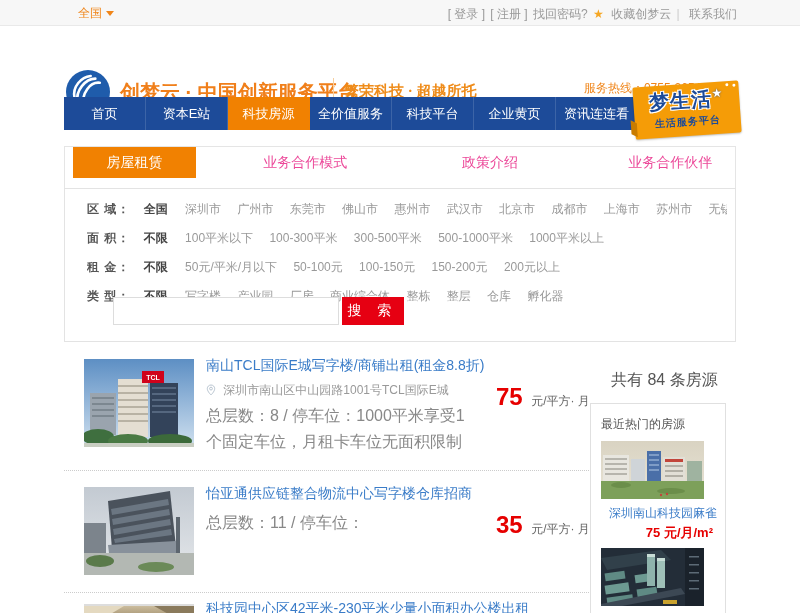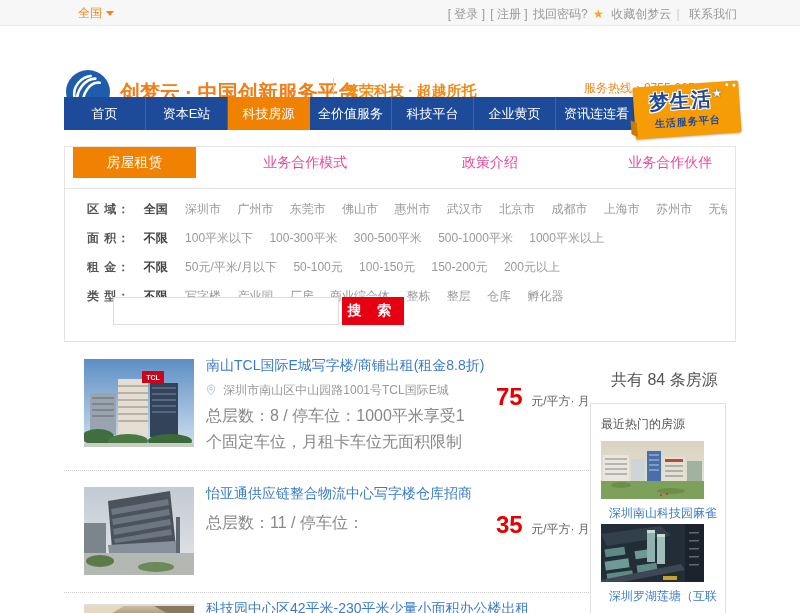--- a/index.html
+++ b/index.html
@@ -44,21 +44,21 @@
 
   
   .filterbox{position:absolute;left:64px;top:188px;width:672px;height:154px;border:1px solid #e3e3e3;box-sizing:border-box;background:#fff;font-size:12px;}
   .frow{position:absolute;left:22px;right:8px;white-space:nowrap;overflow:hidden;}
   .frow.r0{top:12px;} .frow.r1{top:41px;} .frow.r2{top:70px;} .frow.r3{top:99px;}
   .flabel{font-weight:bold;color:#555;margin-right:10px;letter-spacing:1px;}
   .fsel{font-weight:bold;color:#444;margin-right:14px;cursor:pointer;}
   .fopt{color:#999;margin-right:13px;cursor:pointer;}
   .searchrow{position:absolute;left:48px;top:108px;height:30px;}
   .searchinput{width:226px;height:28px;border:1px solid #ddd;box-sizing:border-box;vertical-align:top;outline:none;padding:0 6px;font-size:12px;}
-  .searchbtn{width:62px;height:28px;background:#e60012;color:#fff;border:none;font-size:14px;font-weight:bold;letter-spacing:6px;padding-left:4px;vertical-align:top;cursor:pointer;}
+  .searchbtn{width:62px;height:28px;background:#e60012;color:#fff;border:none;font-size:14px;font-weight:normal;letter-spacing:6px;padding-left:4px;vertical-align:top;cursor:pointer;}
 
   
   .listing{position:absolute;left:84px;width:502px;}
   .listing.l1{top:355px;} .listing.l2{top:483px;} .listing.l3{top:598px;}
   .thumb{position:absolute;left:0;top:4px;width:110px;height:88px;overflow:hidden;cursor:pointer;background:#ddd;}
   .thumb.sliver{height:12px;top:6px;}
   .linfo{margin-left:122px;}
   .ltitle{font-size:14px;color:#3a7cc8;margin:2px 0 7px;cursor:pointer;white-space:nowrap;}
   .laddr{font-size:12px;color:#999;margin-bottom:4px;}
   .pin{vertical-align:-2px;margin-right:4px;}
@@ -328,20 +328,21 @@
           <rect x="64" y="34" width="18" height="2" fill="#b2afa5"></rect>
         <rect x="86" y="20" width="15" height="20" fill="#9fb3a0"></rect>
         <rect x="0" y="40" width="103" height="18" fill="#7da05a"></rect>
         <ellipse cx="20" cy="44" rx="10" ry="3" fill="#6b8e4a"></ellipse>
         <ellipse cx="70" cy="50" rx="14" ry="3" fill="#6b8e4a"></ellipse>
         <circle cx="60" cy="54" r="1.2" fill="#c2453a"></circle>
           <circle cx="66" cy="53" r="1.2" fill="#c2453a"></circle>
       </svg>
     </div>
     <div class="hotcaption">深圳南山科技园麻雀</div>
+    <div class="hotprice">75 元/月/m²</div>
 
     <div class="hotimg h2">
       <svg width="103" height="58" viewBox="0 0 103 58">
         <rect width="103" height="58" fill="#232d38"></rect>
         <polygon points="0,10 60,2 70,12 6,22" fill="#31404a"></polygon>
         <rect x="4" y="24" width="20" height="8" fill="#5f8a84" transform="rotate(-8 14 28)"></rect>
         <rect x="4" y="36" width="24" height="9" fill="#6d9a92" transform="rotate(-8 16 40)"></rect>
         <rect x="6" y="48" width="26" height="8" fill="#5f8a84" transform="rotate(-8 19 52)"></rect>
         <rect x="34" y="26" width="18" height="8" fill="#6d9a92" transform="rotate(-8 43 30)"></rect>
         <rect x="36" y="40" width="20" height="8" fill="#5f8a84" transform="rotate(-8 46 44)"></rect>

